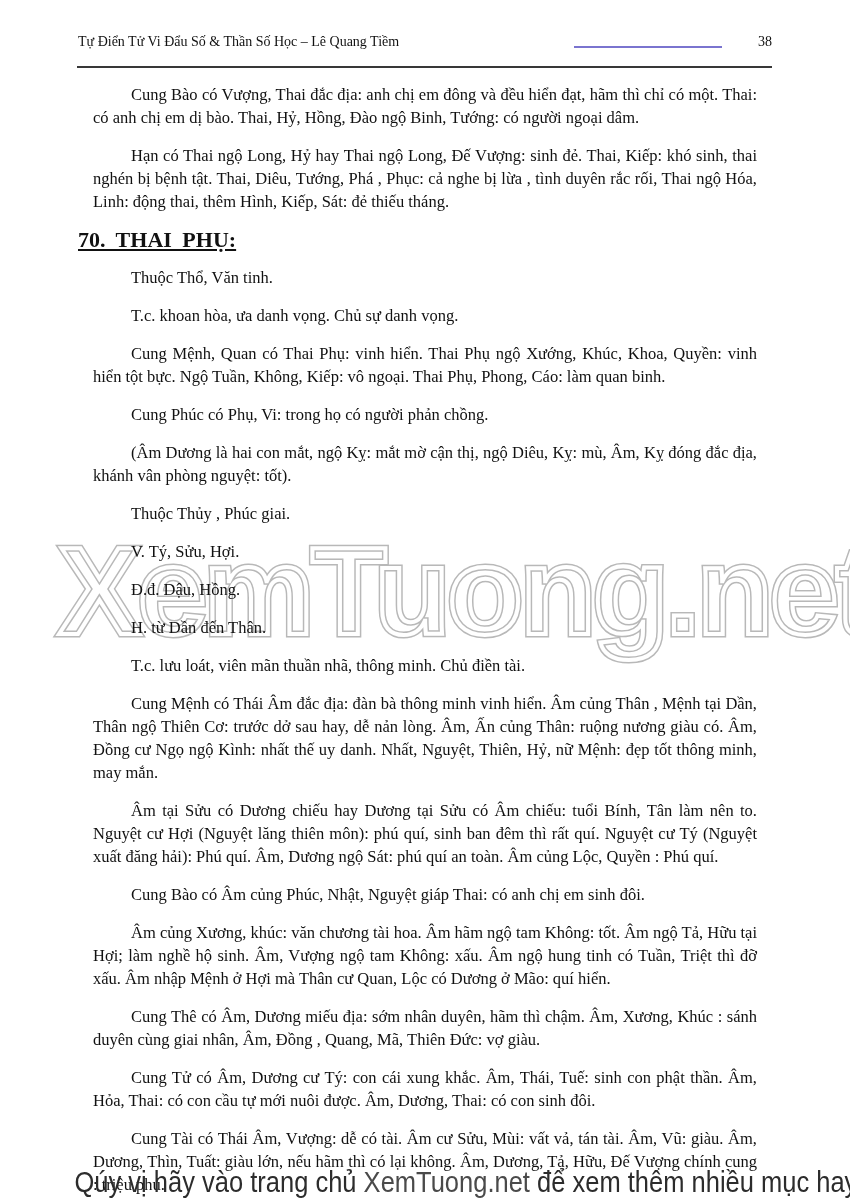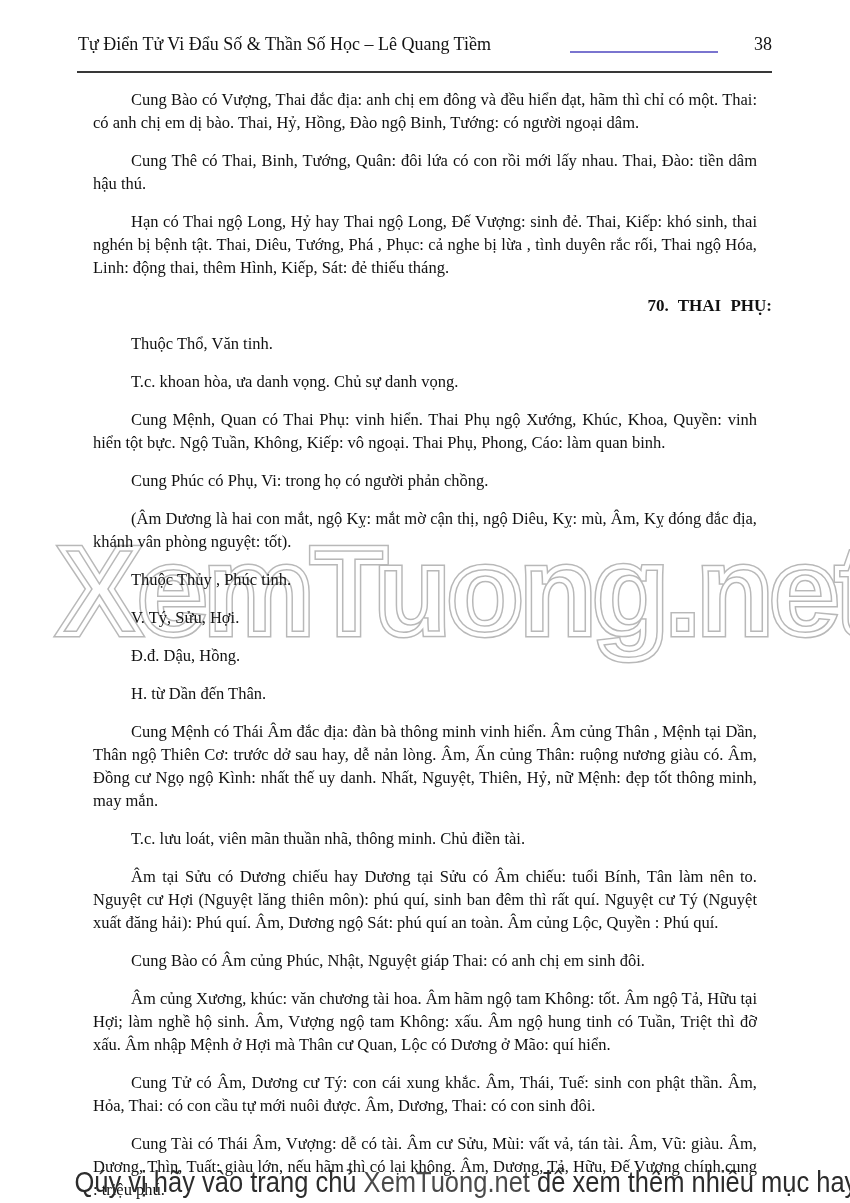--- a/index.html
+++ b/index.html
@@ -30,21 +30,21 @@
   }
   .watermark-outer { -webkit-text-stroke: 7px #b8b8b8; }
   .watermark-inner { -webkit-text-stroke: 4px #ffffff; }
 
   
   .page-header {
     position: relative; z-index: 1;
     margin: 34px 78px 0 78px;
     display: flex;
     align-items: baseline;
-    font-size: 18px;
+    font-size: 14px;
   }
   .page-title { flex: 0 0 auto; }
   .header-spacer { flex: 1 1 auto; }
   .header-link-underline {
     display: inline-block;
     width: 148px;
     border-bottom: 2px solid #7a74cf;
     margin-bottom: 2px;
     align-self: flex-end;
   }
@@ -60,25 +60,26 @@
   
   .doc-body {
     position: relative; z-index: 1;
     margin: 5px 78px 0 78px;
     font-size: 16.5px;
     line-height: 23px;
     text-align: justify;
   }
   .doc-body p { margin: 15px; text-indent: 38px; }
   .section-heading {
-    font-size: 17px;
+    font-size: 22px;
     font-weight: bold;
     word-spacing: 5px;
     margin: 14px 0 0 0;
-    text-align: right;
+    text-align: left;
+    text-decoration: underline;
   }
 
   
   .page-footer {
     position: absolute;
     left: 0; right: 0; bottom: 4px;
     text-align: center;
     z-index: 1;
   }
   .footer-inner {
@@ -104,38 +105,38 @@
   <span class="page-title">Tự Điển Tử Vi Đẩu Số &amp; Thần Số Học – Lê Quang Tiềm</span>
   <span class="header-spacer"></span>
   <span class="header-link-underline"></span>
   <span class="page-number">38</span>
 </header>
 
 <div class="header-rule"></div>
 
 <main class="doc-body">
   <p>Cung Bào có Vượng, Thai đắc địa: anh chị em đông và đều hiển đạt, hãm thì chỉ có một. Thai: có anh chị em dị bào. Thai, Hỷ, Hồng, Đào ngộ Binh, Tướng: có người ngoại dâm.</p>
-  <p>Cung Thê có Thai, Binh, Tướng, Quân: đôi lứa có con rồi mới lấy nhau. Thai, Đào: tiền dâm hậu thú.</p>
   <p>Hạn có Thai ngộ Long, Hỷ hay Thai ngộ Long, Đế Vượng: sinh đẻ. Thai, Kiếp: khó sinh, thai nghén bị bệnh tật. Thai, Diêu, Tướng, Phá , Phục: cả nghe bị lừa , tình duyên rắc rối, Thai ngộ Hóa, Linh: động thai, thêm Hình, Kiếp, Sát: đẻ thiếu tháng.</p>
 
   <h2 class="section-heading">70. THAI PHỤ:</h2>
   <p>Thuộc Thổ, Văn tinh.</p>
   <p>T.c. khoan hòa, ưa danh vọng. Chủ sự danh vọng.</p>
   <p>Cung Mệnh, Quan có Thai Phụ: vinh hiển. Thai Phụ ngộ Xướng, Khúc, Khoa, Quyền: vinh hiển tột bực. Ngộ Tuần, Không, Kiếp: vô ngoại. Thai Phụ, Phong, Cáo: làm quan binh.</p>
   <p>Cung Phúc có Phụ, Vi: trong họ có người phản chồng.</p>
 
   <p>(Âm Dương là hai con mắt, ngộ Kỵ: mắt mờ cận thị, ngộ Diêu, Kỵ: mù, Âm, Kỵ đóng đắc địa, khánh vân phòng nguyệt: tốt).</p>
-  <p>Thuộc Thủy , Phúc tinh.</p>
+  <p>Thuộc Thủy , Phúc giai.</p>
   <p>V. Tý, Sửu, Hợi.</p>
   <p>Đ.đ. Dậu, Hồng.</p>
   <p>H. từ Dần đến Thân.</p>
+  <p>T.c. lưu loát, viên mãn thuần nhã, thông minh. Chủ điền tài.</p>
   <p>Cung Mệnh có Thái Âm đắc địa: đàn bà thông minh vinh hiển. Âm củng Thân , Mệnh tại Dần, Thân ngộ Thiên Cơ: trước dở sau hay, dễ nản lòng. Âm, Ấn củng Thân: ruộng nương giàu có. Âm, Đồng cư Ngọ ngộ Kình: nhất thế uy danh. Nhất, Nguyệt, Thiên, Hỷ, nữ Mệnh: đẹp tốt thông minh, may mắn.</p>
-  <p>T.c. lưu loát, viên mãn thuần nhã, thông minh. Chủ điền tài.</p>
   <p>Âm tại Sửu có Dương chiếu hay Dương tại Sửu có Âm chiếu: tuổi Bính, Tân làm nên to. Nguyệt cư Hợi (Nguyệt lăng thiên môn): phú quí, sinh ban đêm thì rất quí. Nguyệt cư Tý (Nguyệt xuất đăng hải): Phú quí. Âm, Dương ngộ Sát: phú quí an toàn. Âm củng Lộc, Quyền : Phú quí.</p>
   <p>Cung Bào có Âm củng Phúc, Nhật, Nguyệt giáp Thai: có anh chị em sinh đôi.</p>
   <p>Âm củng Xương, khúc: văn chương tài hoa. Âm hãm ngộ tam Không: tốt. Âm ngộ Tả, Hữu tại Hợi; làm nghề hộ sinh. Âm, Vượng ngộ tam Không: xấu. Âm ngộ hung tinh có Tuần, Triệt thì đỡ xấu. Âm nhập Mệnh ở Hợi mà Thân cư Quan, Lộc có Dương ở Mão: quí hiển.</p>
+  <p>Cung Thê có Âm, Dương miếu địa: sớm nhân duyên, hãm thì chậm. Âm, Xương, Khúc : sánh duyên cùng giai nhân, Âm, Đồng , Quang, Mã, Thiên Đức: vợ giàu.</p>
   <p>Cung Tử có Âm, Dương cư Tý: con cái xung khắc. Âm, Thái, Tuế: sinh con phật thần. Âm, Hỏa, Thai: có con cầu tự mới nuôi được. Âm, Dương, Thai: có con sinh đôi.</p>
   <p>Cung Tài có Thái Âm, Vượng: dễ có tài. Âm cư Sửu, Mùi: vất vả, tán tài. Âm, Vũ: giàu. Âm, Dương, Thìn, Tuất: giàu lớn, nếu hãm thì có lại không. Âm, Dương, Tả, Hữu, Đế Vượng chính cung : triệu phú.</p>
 </main>
 
 <div class="page-footer">
   <div class="footer-inner"><span>Qúy vị hãy vào trang chủ </span><a class="footer-link">XemTuong.net</a><span> để xem thêm nhiều mục hay khác</span></div>
 </div>
 
 </body></html>

